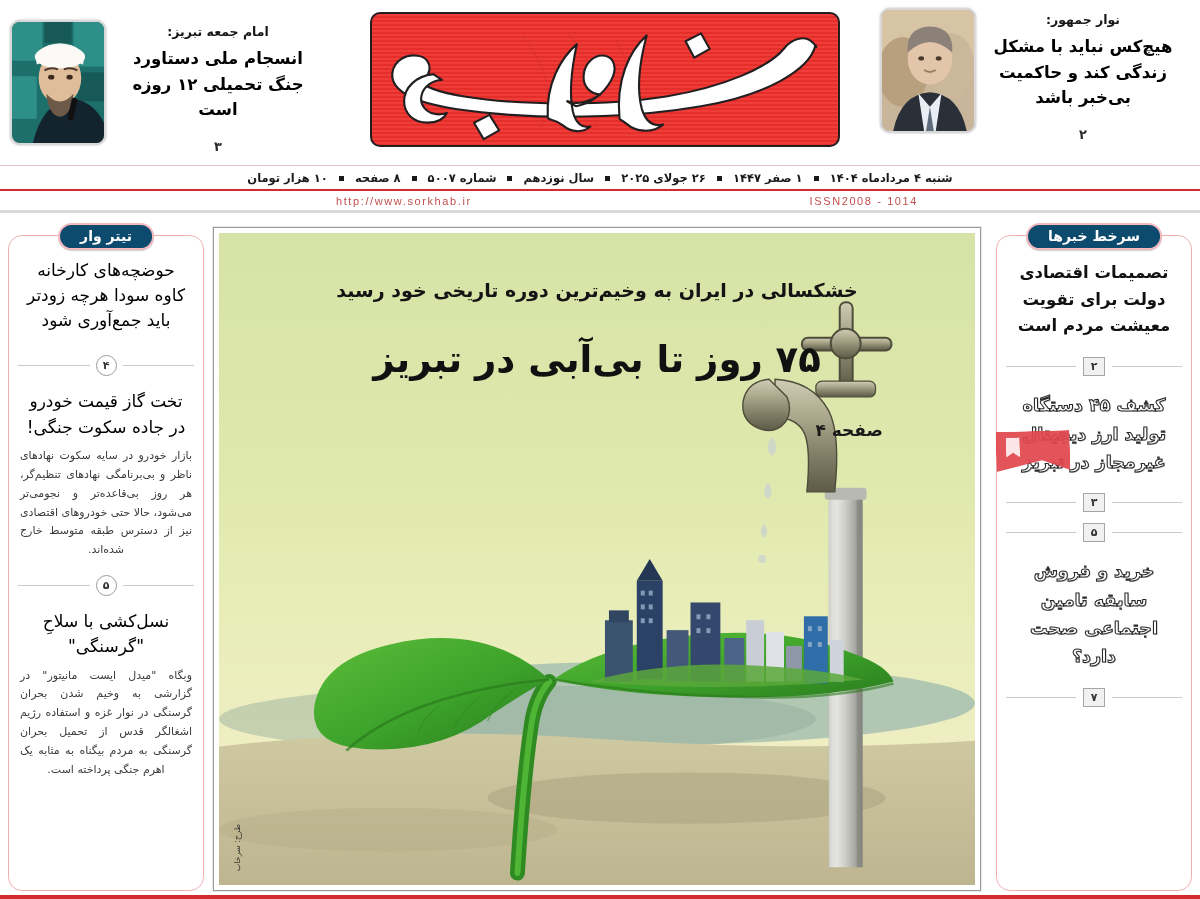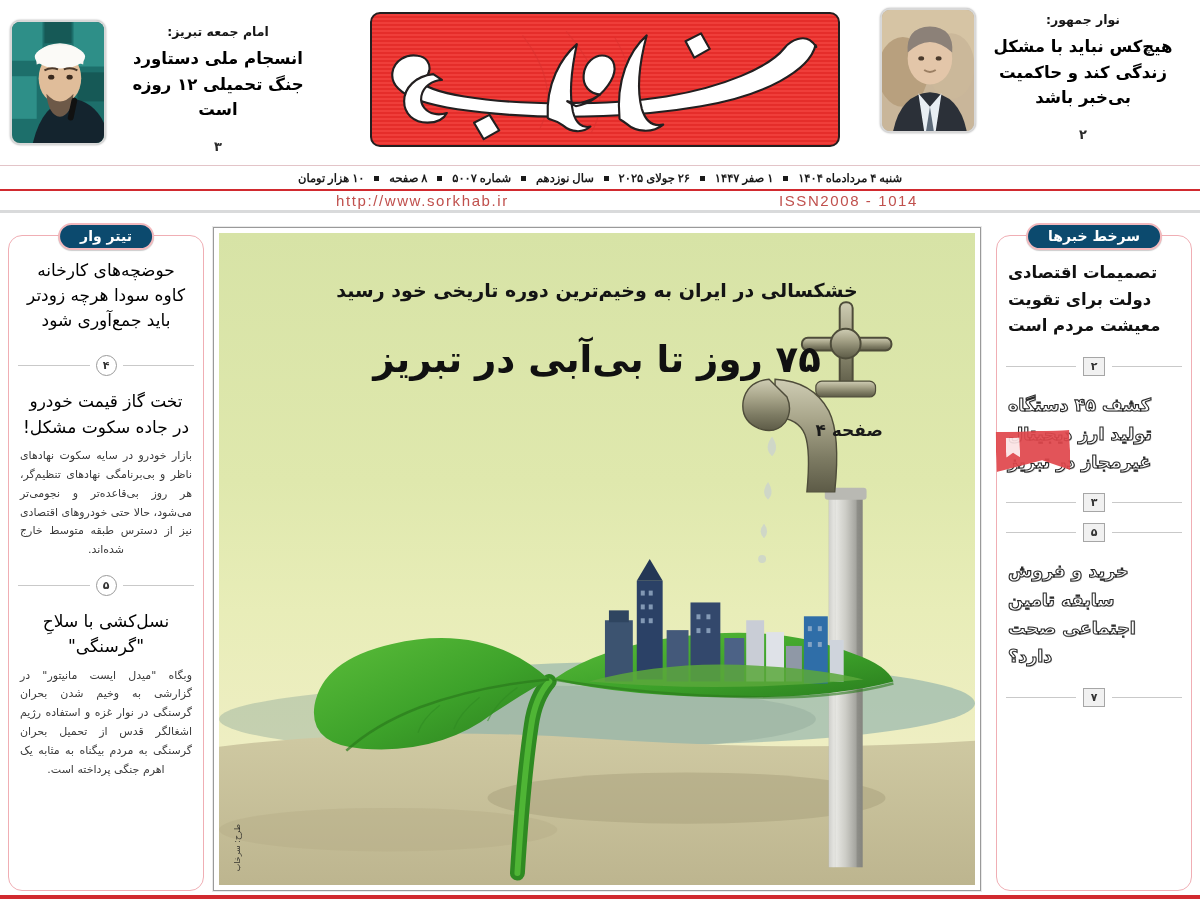--- a/index.html
+++ b/index.html
@@ -115,21 +115,20 @@
     justify-content: center;
     background: #fff;
   }
   .datebar .inner {
     direction: rtl;
     font-size: 11.5px;
     font-weight: bold;
     color: #1a1a1a;
     white-space: nowrap;
     letter-spacing: -0.2px;
-    font-family: Liberation Serif, serif;
   }
   .datebar .sep {
     display: inline-block;
     width: 5px; height: 5px;
     background: #1a1a1a;
     margin: 0 7px;
     vertical-align: middle;
   }
 
   
@@ -138,21 +137,21 @@
     width: 1200px;
     height: 22px;
     background: #fff;
     border-bottom: 3px solid #d9dadb;
     display: flex;
     align-items: center;
   }
   .urlbar .url,
   .urlbar .issn {
     position: absolute;
-    font-size: 15px;
+    font-size: 11px;
     letter-spacing: 1.6px;
     color: #c0504d;
     font-family: "Liberation Sans", sans-serif;
     direction: ltr;
   }
   .urlbar .url  { left: 336px; }
   .urlbar .issn { right: 282px; }
 
   
   .content {
@@ -240,21 +239,21 @@
     margin: 0 6px;
     background:#fff;
   }
 
   
   .hl-item { padding: 6px 2px; }
   .hl-title {
     font-size: 16.5px;
     font-weight: bold;
     line-height: 1.62;
-    text-align: left;
+    text-align: center;
     color: #111;
     letter-spacing: -0.4px;
   }
   
   .hl-title.outline {
     color: #ffffff;
     -webkit-text-stroke: 1.1px #2a2a2a;
     text-shadow: 1px 1px 0 rgba(0,0,0,.18);
     font-size: 17.5px;
     letter-spacing: -0.6px;
@@ -696,21 +695,21 @@
       <div class="tv-item">
         <div class="tv-title">حوضچه‌های کارخانه کاوه سودا هرچه زودتر باید جمع‌آوری شود</div>
       </div>
       <div class="num-divider">
         <span class="line"></span>
         <span class="circle">۴</span>
         <span class="line"></span>
       </div>
 
       <div class="tv-item">
-        <div class="tv-title">تخت گاز قیمت خودرو در جاده سکوت مشکل!</div>
+        <div class="tv-title">تخت گاز قیمت خودرو در جاده سکوت جنگی!</div>
         <div class="tv-body">بازار خودرو در سایه سکوت نهادهای ناظر و بی‌برنامگی نهادهای تنظیم‌گر، هر روز بی‌قاعده‌تر و نجومی‌تر می‌شود، حالا حتی خودروهای اقتصادی نیز از دسترس طبقه متوسط خارج شده‌اند.</div>
       </div>
       <div class="num-divider">
         <span class="line"></span>
         <span class="circle">۵</span>
         <span class="line"></span>
       </div>
 
       <div class="tv-item">
         <div class="tv-title">نسل‌کشی با سلاحِ "گرسنگی"</div>

